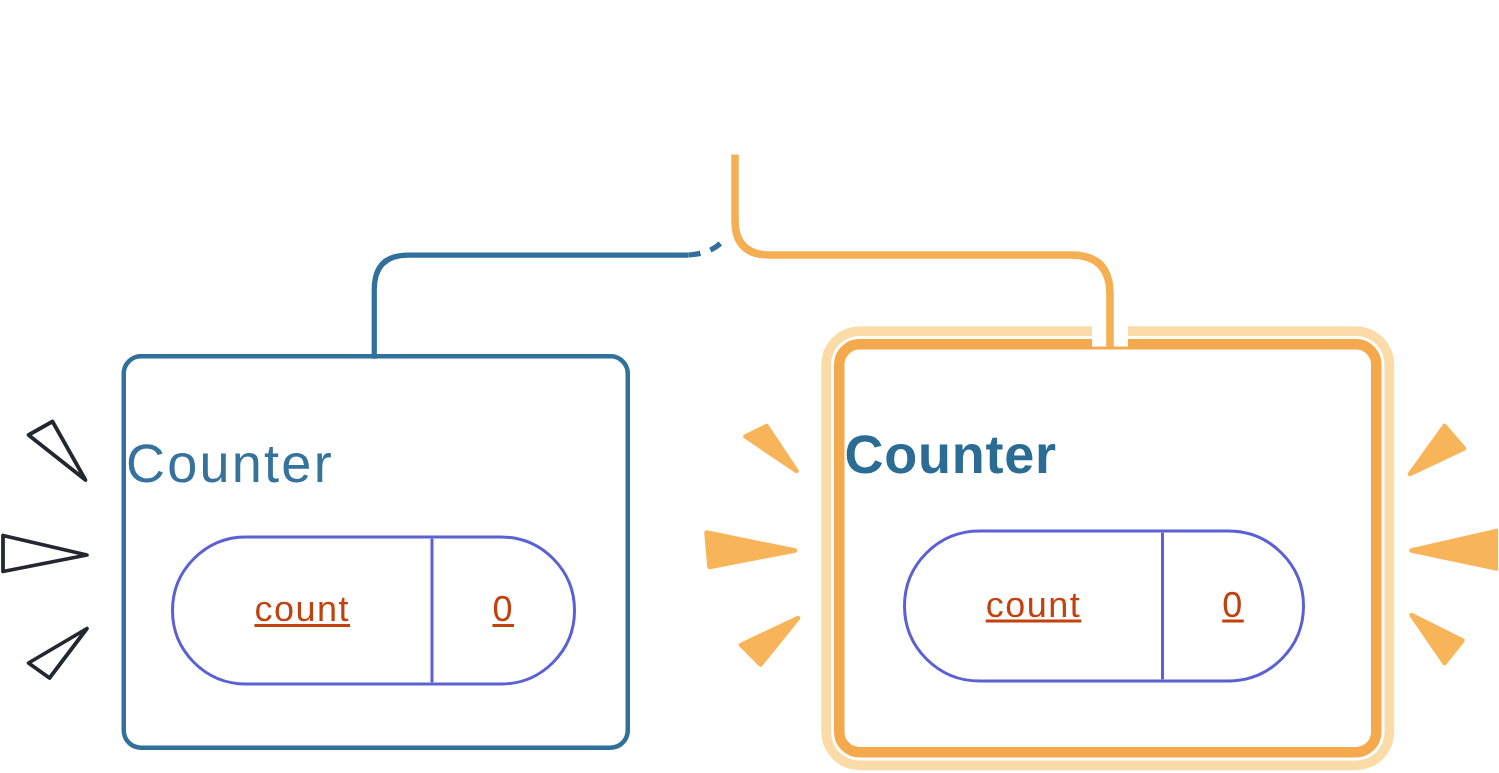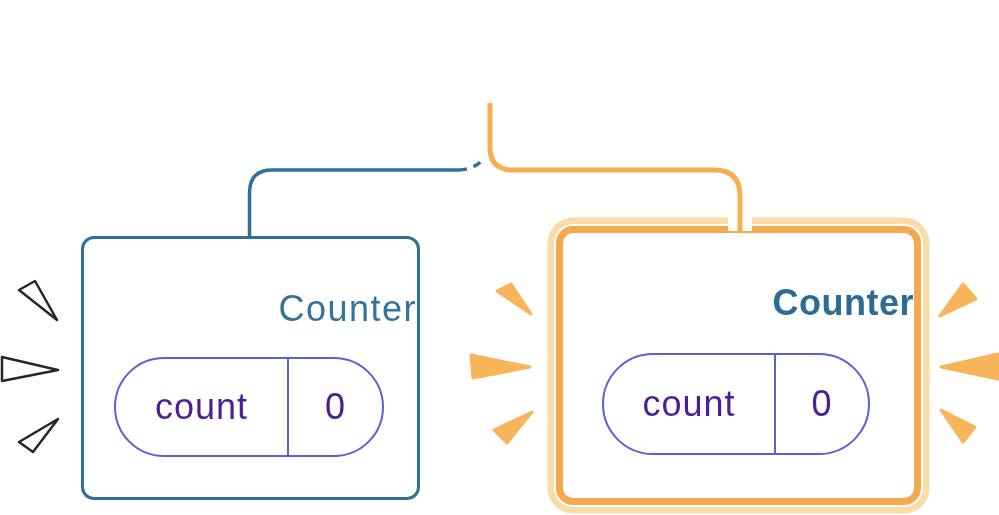--- a/index.html
+++ b/index.html
@@ -19,29 +19,29 @@
   .counter-left {
     left:81px; top:236px; width:339px; height:264px; border-radius:13px;
   }
   .counter-right {
     position:absolute; left:556px; top:226px; width:365px; height:279px;
     box-sizing:border-box; background:#ffffff;
     border:7px solid #F4A94C; border-radius:17px;
     box-shadow:0 0 0 2px #ffffff, 0 0 0 8.5px #FBDCA8;
   }
   .box-title {
-    position:absolute; left:0; right:0; top:50px; text-align:right;
+    position:absolute; left:0; right:0; top:50px; text-align:left;
     font-size:36px; letter-spacing:1.5px; color:#35739C; font-weight:500;
     line-height:40px;
   }
   .box-title.bold { font-weight:800; color:#2B6C95; top:50px; letter-spacing:0.5px; }
   .pill {
     position:absolute; box-sizing:border-box; background:#ffffff;
     border:2.5px solid #5B60D3; border-radius:60px;
-    display:flex; font-size:36px; color:#4c1d95; letter-spacing:1px;
+    display:flex; font-size:24px; color:#c2410c; letter-spacing:1px;text-decoration:underline;
   }
   .pill-left  { left:30px; top:118px; width:270px; height:100px; }
   .pill-right { left:39px; top:120px; width:268px; height:102px; }
   .pill .key {
     flex:0 0 171px; display:flex; align-items:center; justify-content:center;
   }
   .pill-right .key { flex-basis:170px; }
   .pill .val {
     flex:1 1 auto; border-left:2.5px solid #5B60D3;
     display:flex; align-items:center; justify-content:center;

